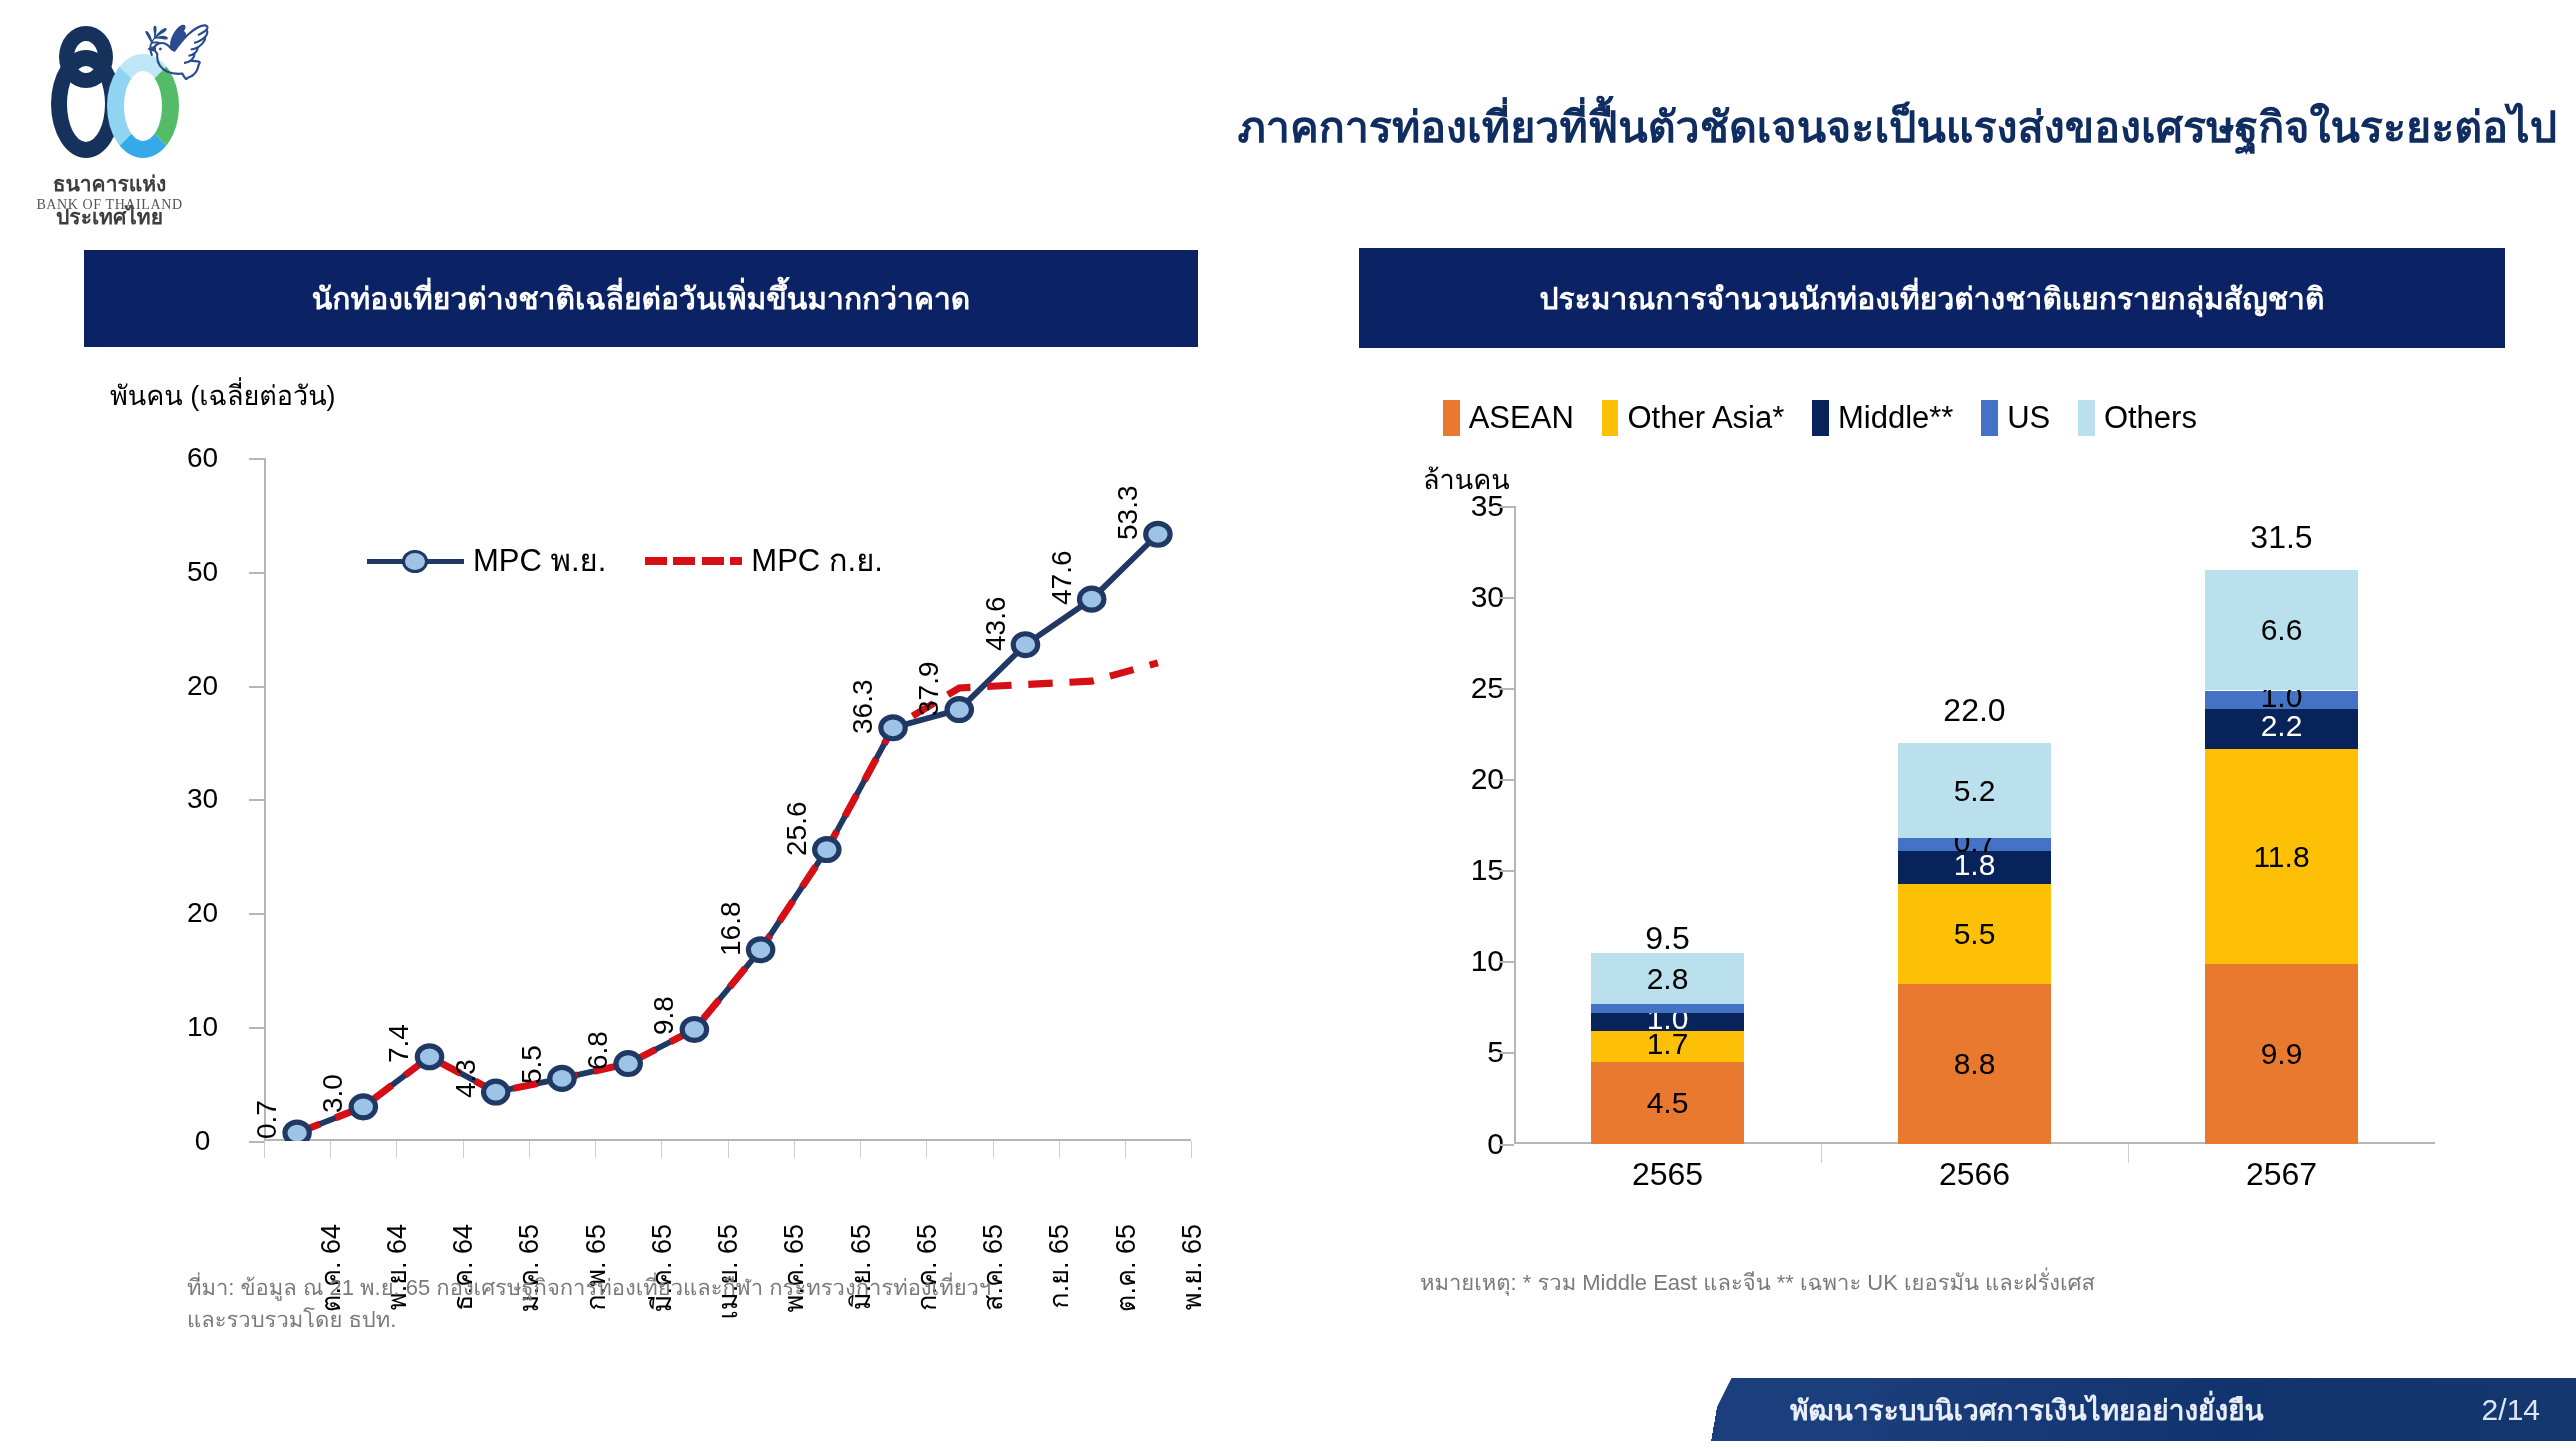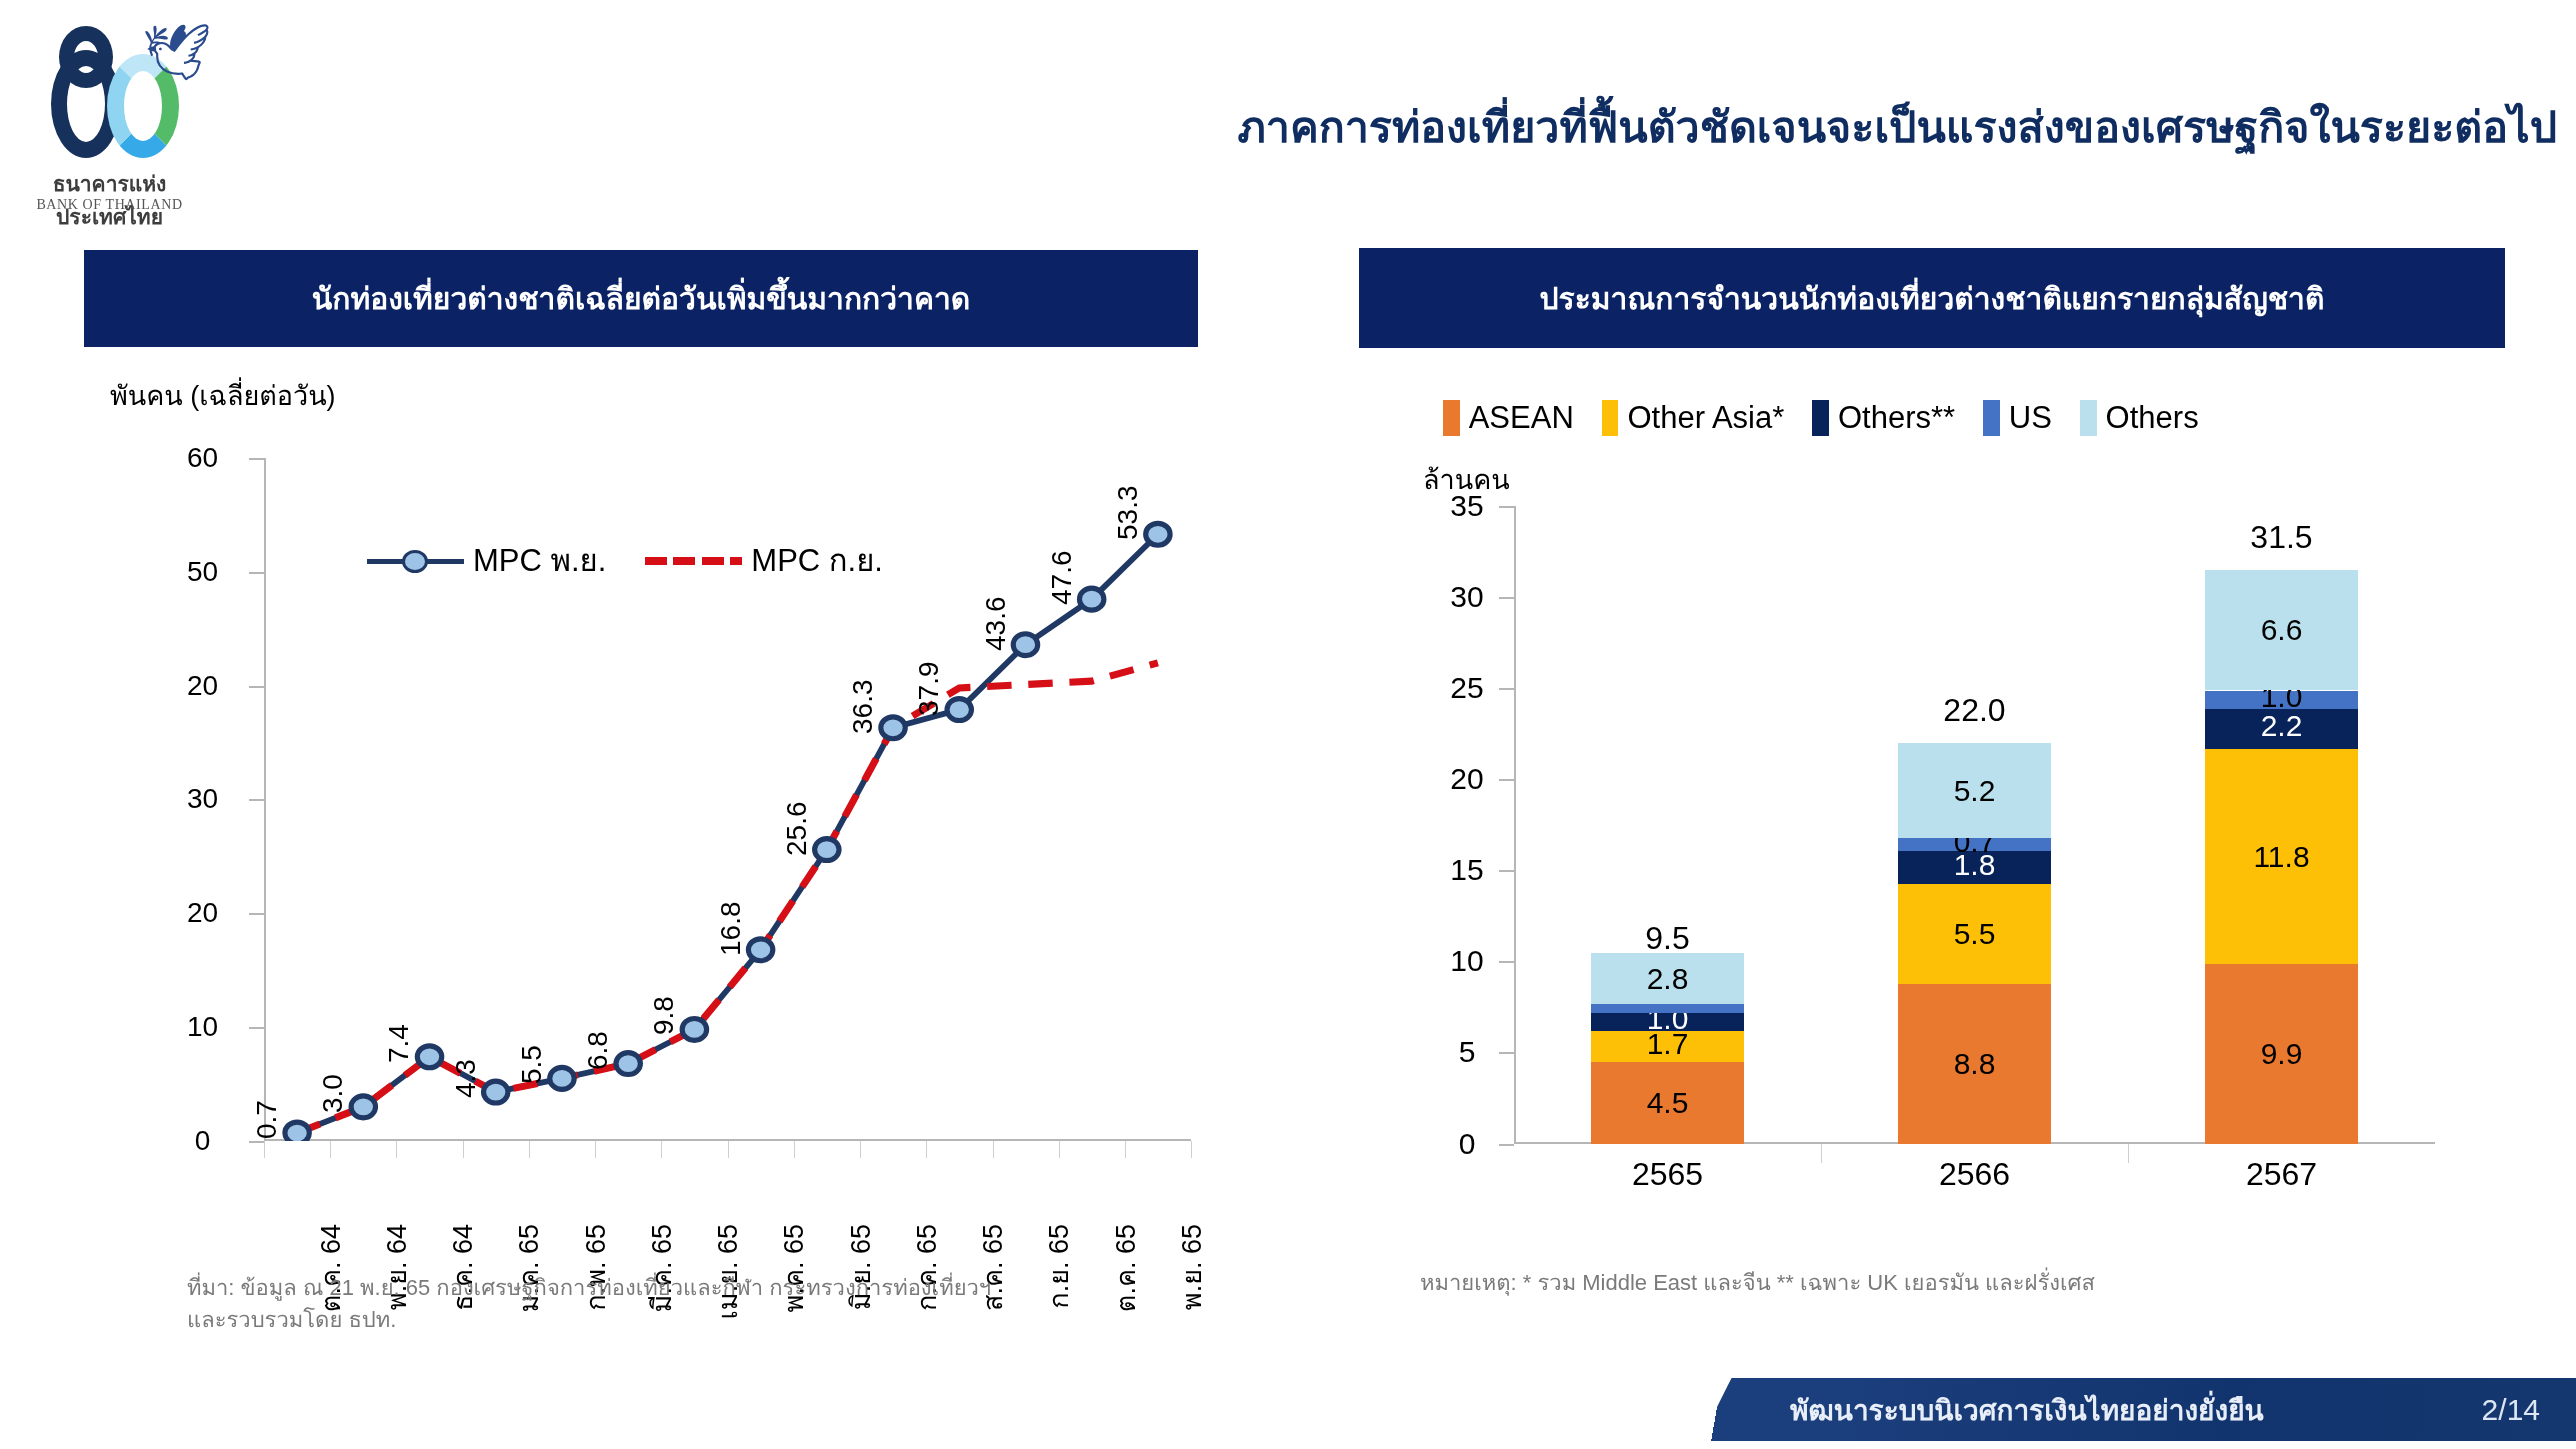--- a/index.html
+++ b/index.html
@@ -122,21 +122,21 @@
   #legend-right .item { display:flex; align-items:center; gap:9px; }
   #legend-right .sw { width:16.7px; height:36px; }
   #legend-right .lbl { font-size:31px; color:#000; }
   .axis-unit-right { position:absolute; left:64px; top:84px; font-size:27px; color:#000; }
   #right-plot {
     position:absolute; left:155px; top:132px; width:921px; height:638px;
   }
   #right-plot .ylabels { position:absolute; left:-84px; top:0; width:74px; height:100%; }
   #right-plot .ylabel {
     position:absolute; right:0; transform:translateY(-50%);
-    font-size:30px; color:#000; text-align:center; width:100%;
+    font-size:30px; color:#000; text-align:right; width:100%;
   }
   #right-plot .axis-v {
     position:absolute; left:0; top:0; width:1.9px; height:100%; background:#b6b6b6;
   }
   #right-plot .axis-h {
     position:absolute; left:0; bottom:0; width:100%; height:1.9px; background:#b6b6b6;
   }
   #right-plot .ytick {
     position:absolute; left:-15.5px; width:15.5px; height:1.9px; background:#b6b6b6;
   }
@@ -308,21 +308,21 @@
       <div class="item">
         <div class="sw" style="background: rgb(232, 121, 47);"></div>
         <div class="lbl">ASEAN</div>
       </div>
       <div class="item">
         <div class="sw" style="background: rgb(253, 192, 6);"></div>
         <div class="lbl">Other Asia*</div>
       </div>
       <div class="item">
         <div class="sw" style="background: rgb(7, 35, 89);"></div>
-        <div class="lbl">Others**</div>
+        <div class="lbl">Middle**</div>
       </div>
       <div class="item">
         <div class="sw" style="background: rgb(68, 114, 196);"></div>
         <div class="lbl">US</div>
       </div>
       <div class="item">
         <div class="sw" style="background: rgb(185, 224, 236);"></div>
         <div class="lbl">Others</div>
       </div>
     </div>

